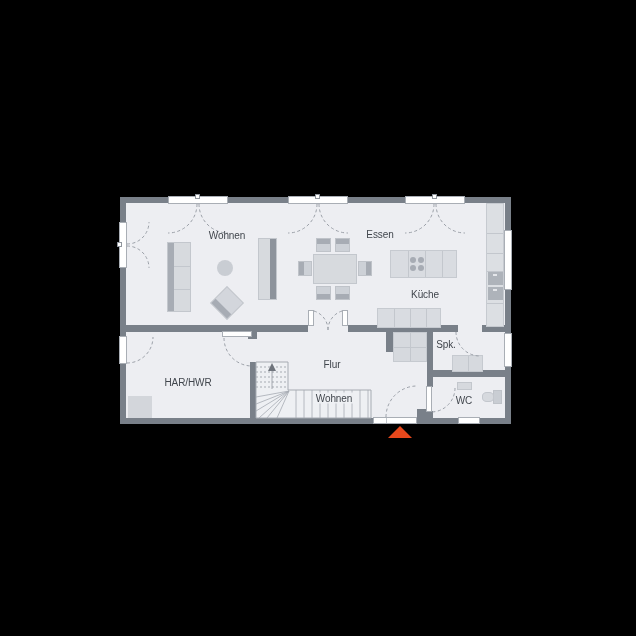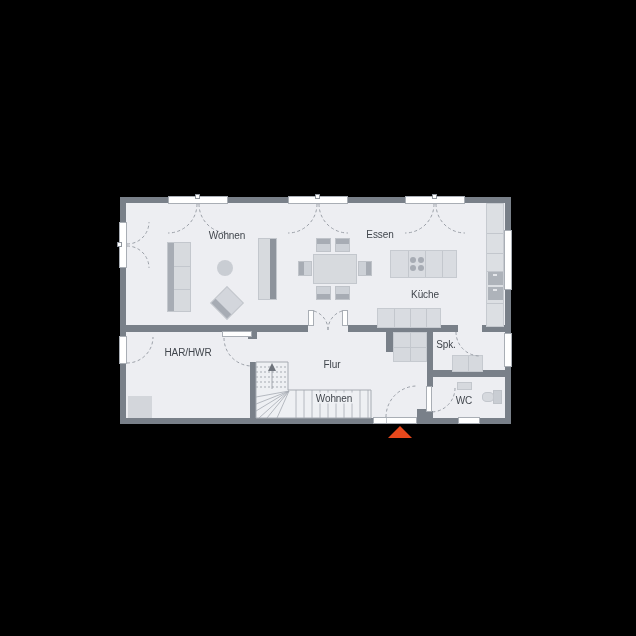--- a/index.html
+++ b/index.html
@@ -164,18 +164,18 @@
       <path d="M386,417 A31 31 0 0 1 417,386"></path>
     </g>
 
     <path d="M388,438 L412,438 L400,426 Z" fill="#e8481c"></path>
   </svg>
 
   <div class="lbl" style="left:227px;top:235px;">Wohnen</div>
   <div class="lbl" style="left:380px;top:234px;">Essen</div>
   <div class="lbl" style="left:425px;top:294px;">Küche</div>
   <div class="lbl" style="left:446px;top:344px;">Spk.</div>
-  <div class="lbl" style="left:188px;top:352px;">HAR/HWR</div>
+  <div class="lbl" style="left:188px;top:382px;">HAR/HWR</div>
   <div class="lbl" style="left:332px;top:364px;">Flur</div>
   <div class="lbl masked" style="left:334px;top:398px;">Wohnen</div>
   <div class="lbl" style="left:464px;top:400px;">WC</div>
 
 </div>
 
 </body></html>

